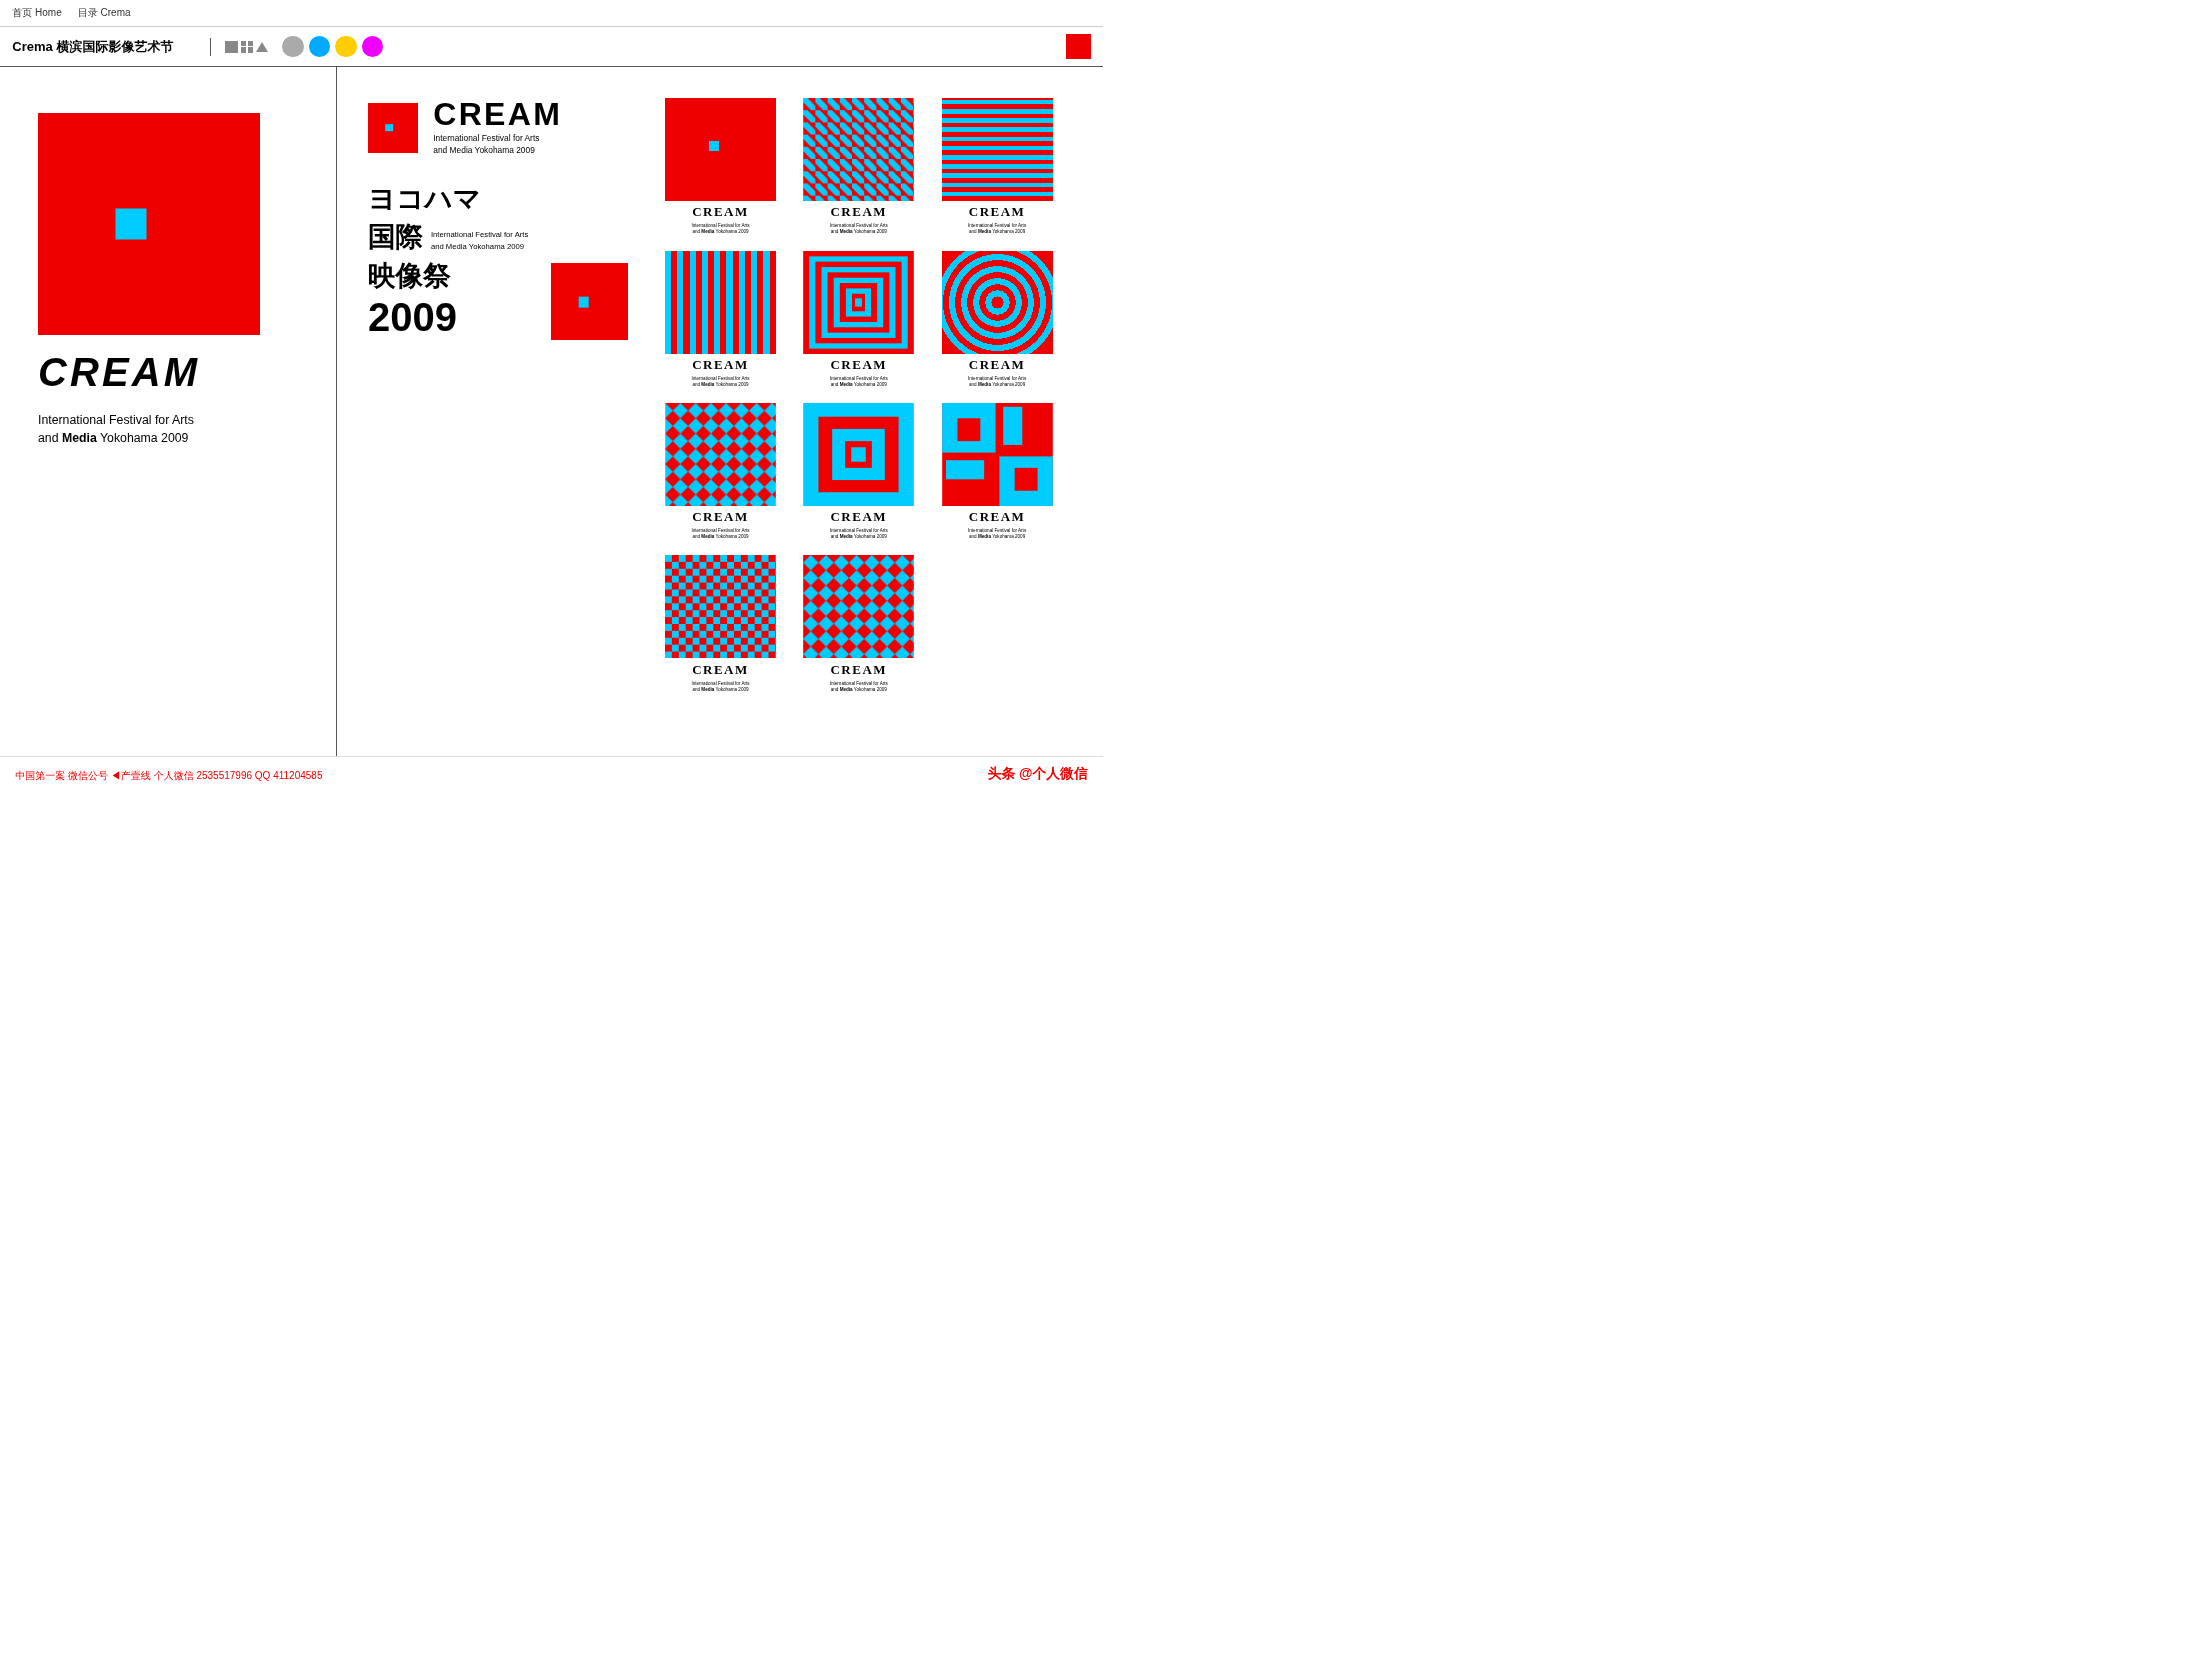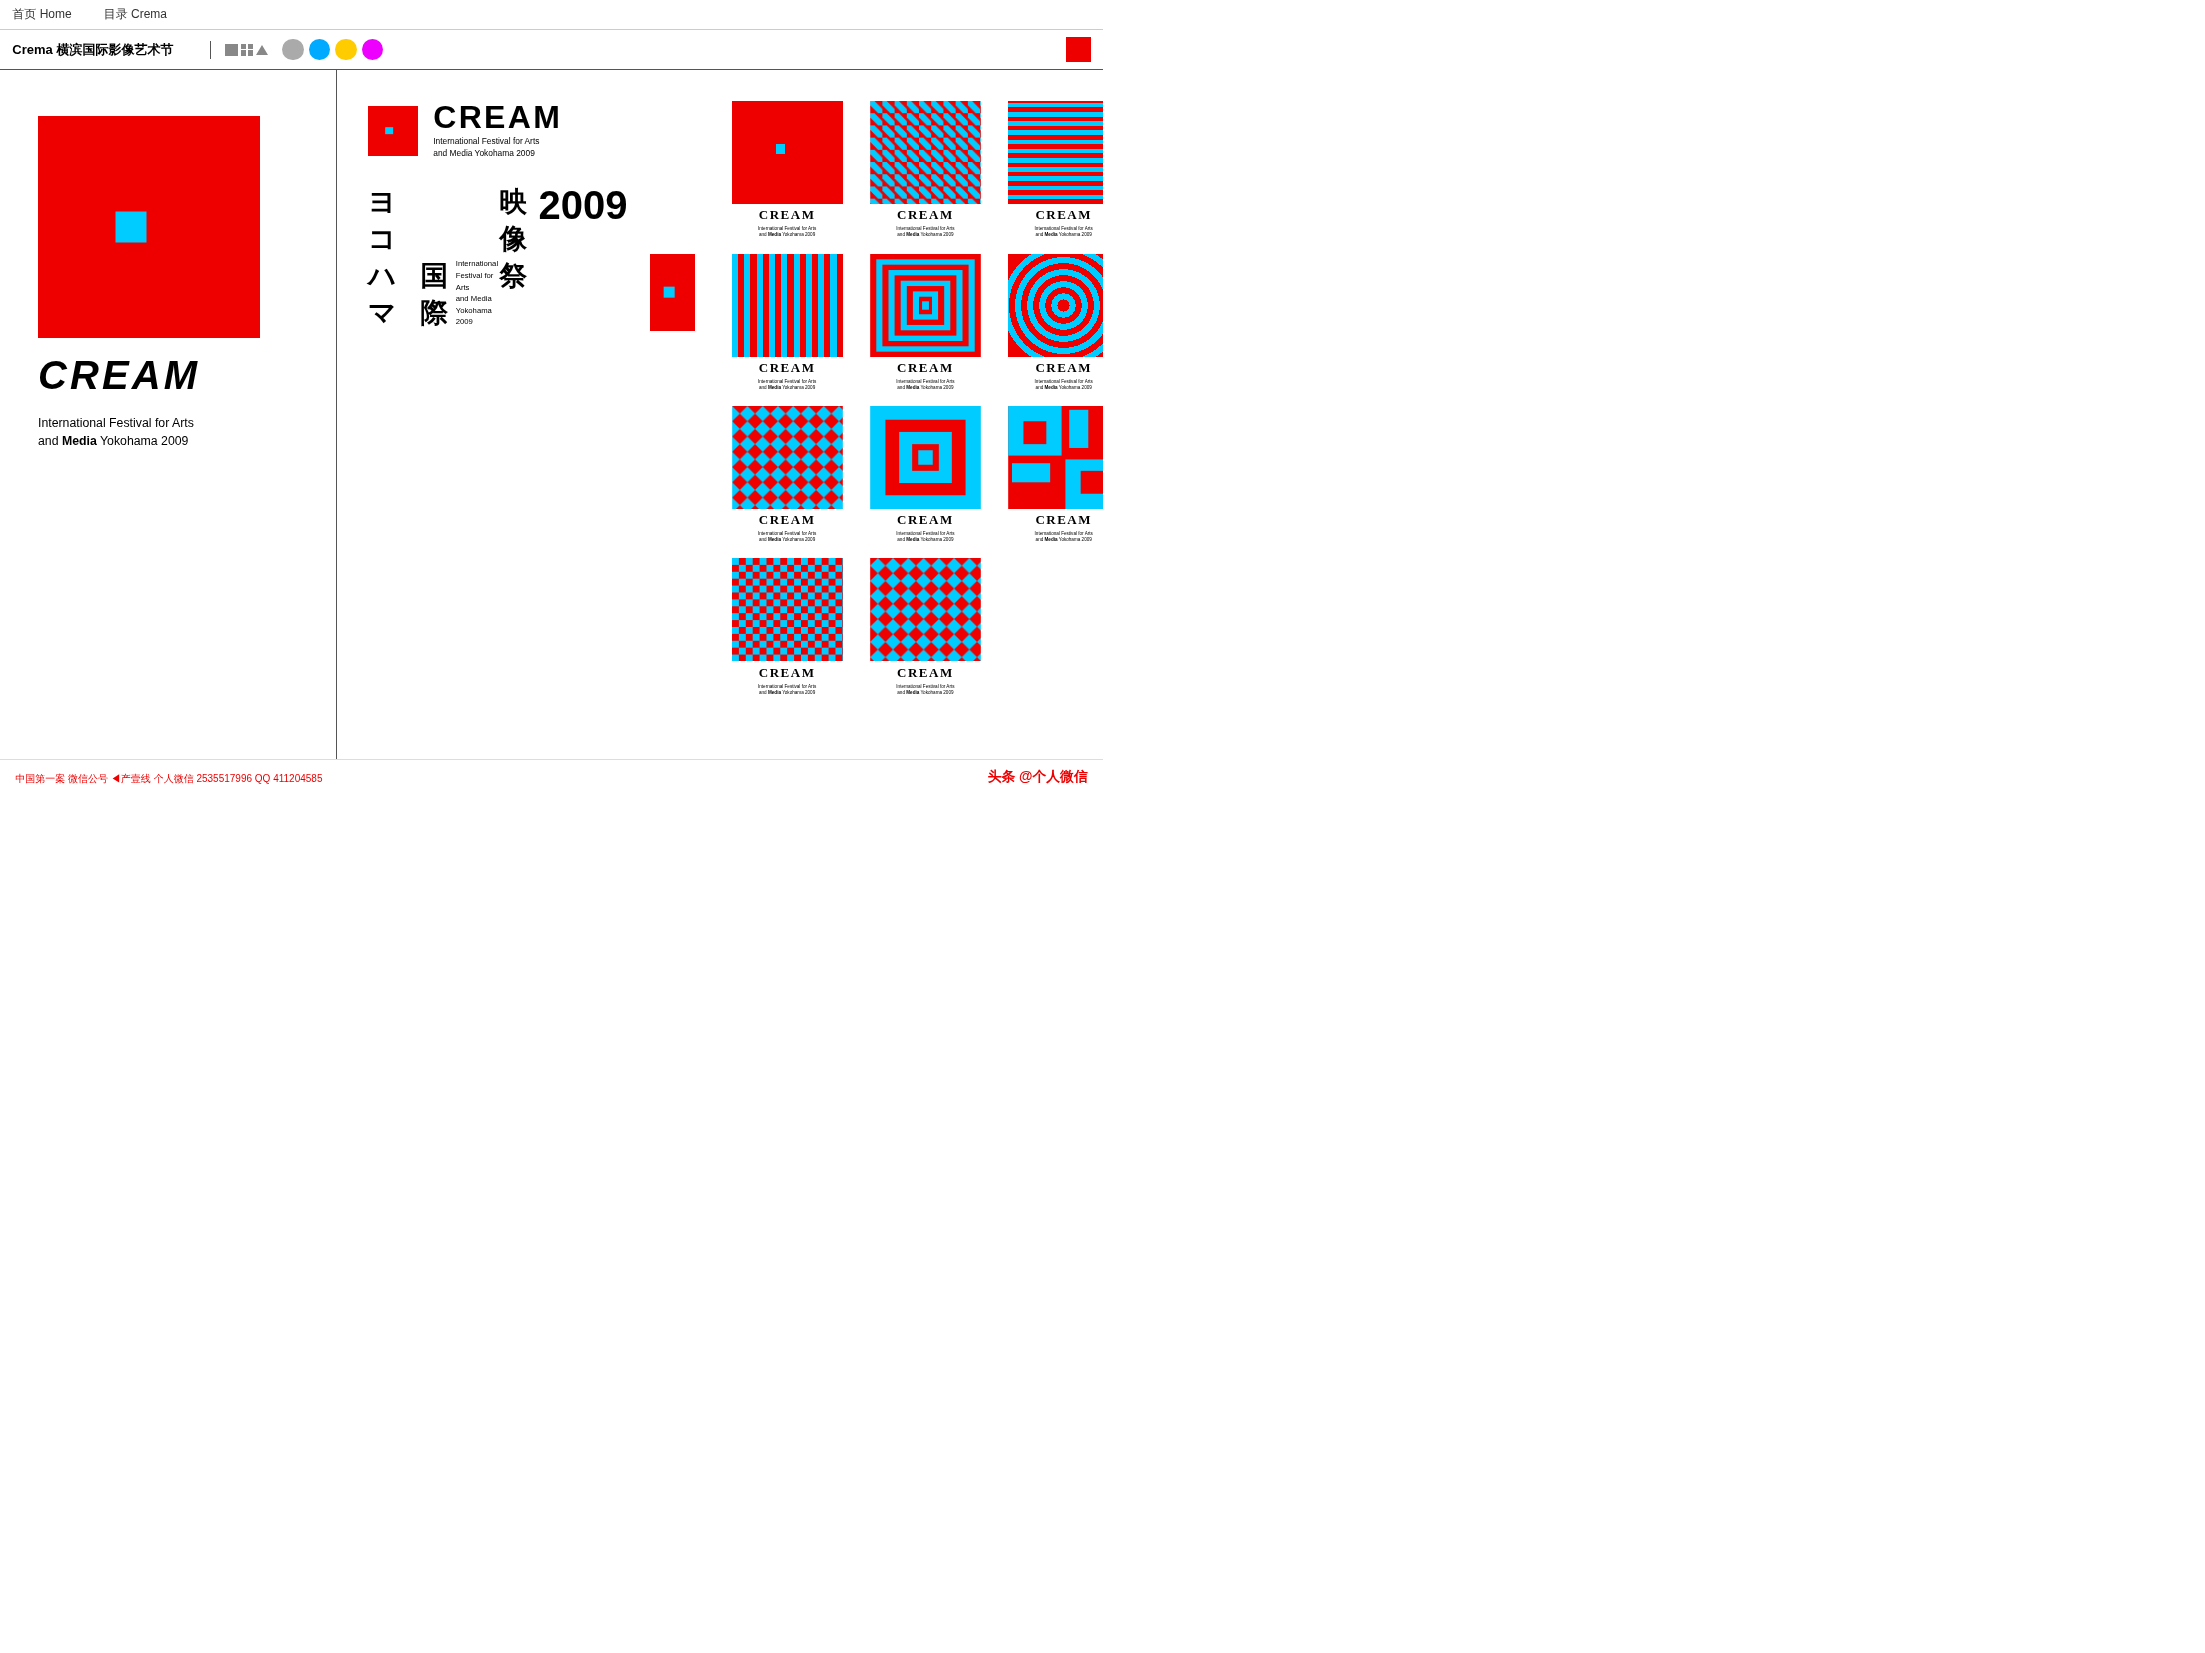--- a/index.html
+++ b/index.html
@@ -1,22 +1,22 @@
 <!DOCTYPE html>
 <html style="font-size:12.3px"><head>
   <meta charset="utf-8">
   <style>
     * { margin: 0; padding: 0; box-sizing: border-box; }
     body { font-family: Arial, sans-serif; background: #fff; width: 1103px; min-height: 827px; overflow-x: hidden; }
 
     
     .top-nav {
-      display: flex; align-items: center; gap: 32px;
+      display: flex; align-items: center; gap: 16px;
       padding: 6.1px 12.3px; border-bottom: 0.8px solid #ccc;
-      font-size: 12px; color: #333; text-align: right;
+      font-size: 10px; color: #333; text-align: right;
     }
     .top-nav span { cursor: pointer; }
 
     .toolbar {
       display: flex; align-items: center; height: 40px;
       border-bottom: 1.5px solid #555; padding: 0 12.3px; gap: 5px;
     }
     .toolbar-title {
       font-size: 13px; font-weight: bold; color: #000;
       min-width: 199px; padding-right: 15.3px;
@@ -73,21 +73,21 @@
       display: flex; align-items: center; gap: 15.3px;
     }
     .small-red-sq { width: 50px; height: 50px; background: #e00; position: relative; }
     .small-cyan-sq { width: 7.7px; height: 7.7px; background: #0cf; position: absolute; top: 50%; left: 42%; transform: translate(-50%,-50%); }
     .cream-logo-right { display: flex; flex-direction: column; }
     .cream-main-text { font-size: 32px; font-weight: 900; letter-spacing: 2.3px; color: #000; font-family: Arial Black, Arial; line-height: 1; }
     .cream-main-sub { font-size: 8.4px; line-height: 1.4; color: #000; margin-top: 3.1px; }
 
     
     .jp-block { display: flex; gap: 23px; align-items: flex-end; }
-    .jp-text-col { display: flex; flex-direction: row; gap: 1.5px; }
+    .jp-text-col { display: flex; flex-direction: column; gap: 1.5px; }
     .jp-line { font-size: 27.6px; font-weight: 900; color: #000; font-family: sans-serif; }
     .jp-side-text { font-size: 7.7px; line-height: 1.5; color: #000; margin-bottom: 3.1px; }
     .jp-year { font-size: 40px; font-weight: 900; color: #000; }
     .jp-red-sq { width: 77px; height: 77px; background: #e00; position: relative; }
     .jp-cyan-sq { width: 10.7px; height: 10.7px; background: #0cf; position: absolute; top: 50%; left: 42%; transform: translate(-50%,-50%); }
 
     
     .logos-grid {
       display: grid;
       grid-template-columns: repeat(3, 123px);

